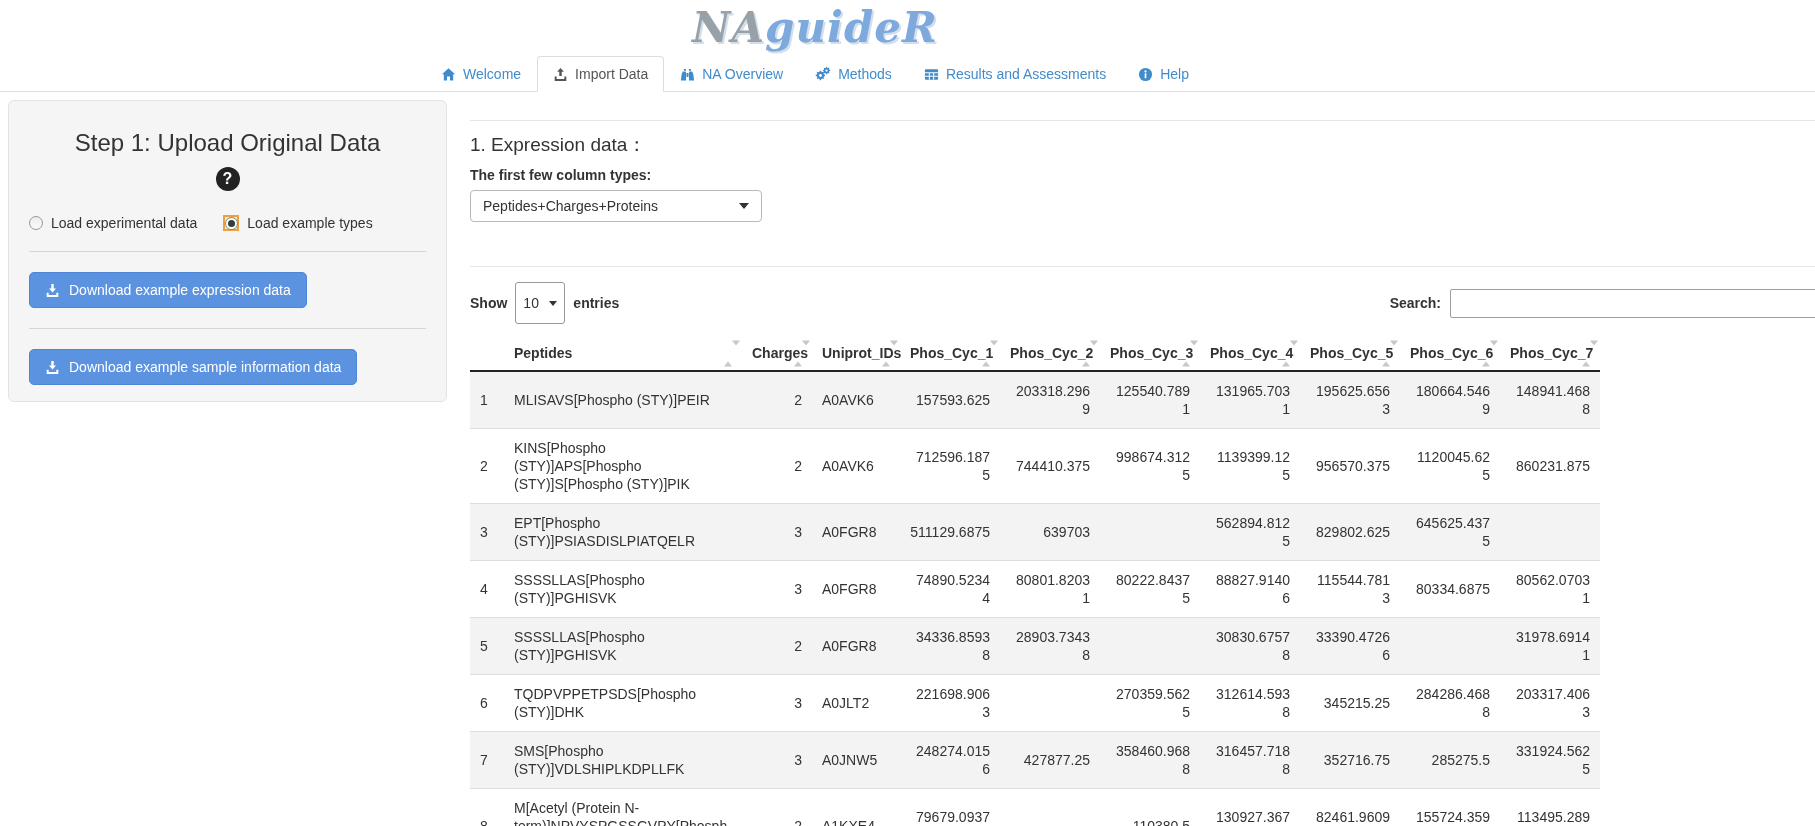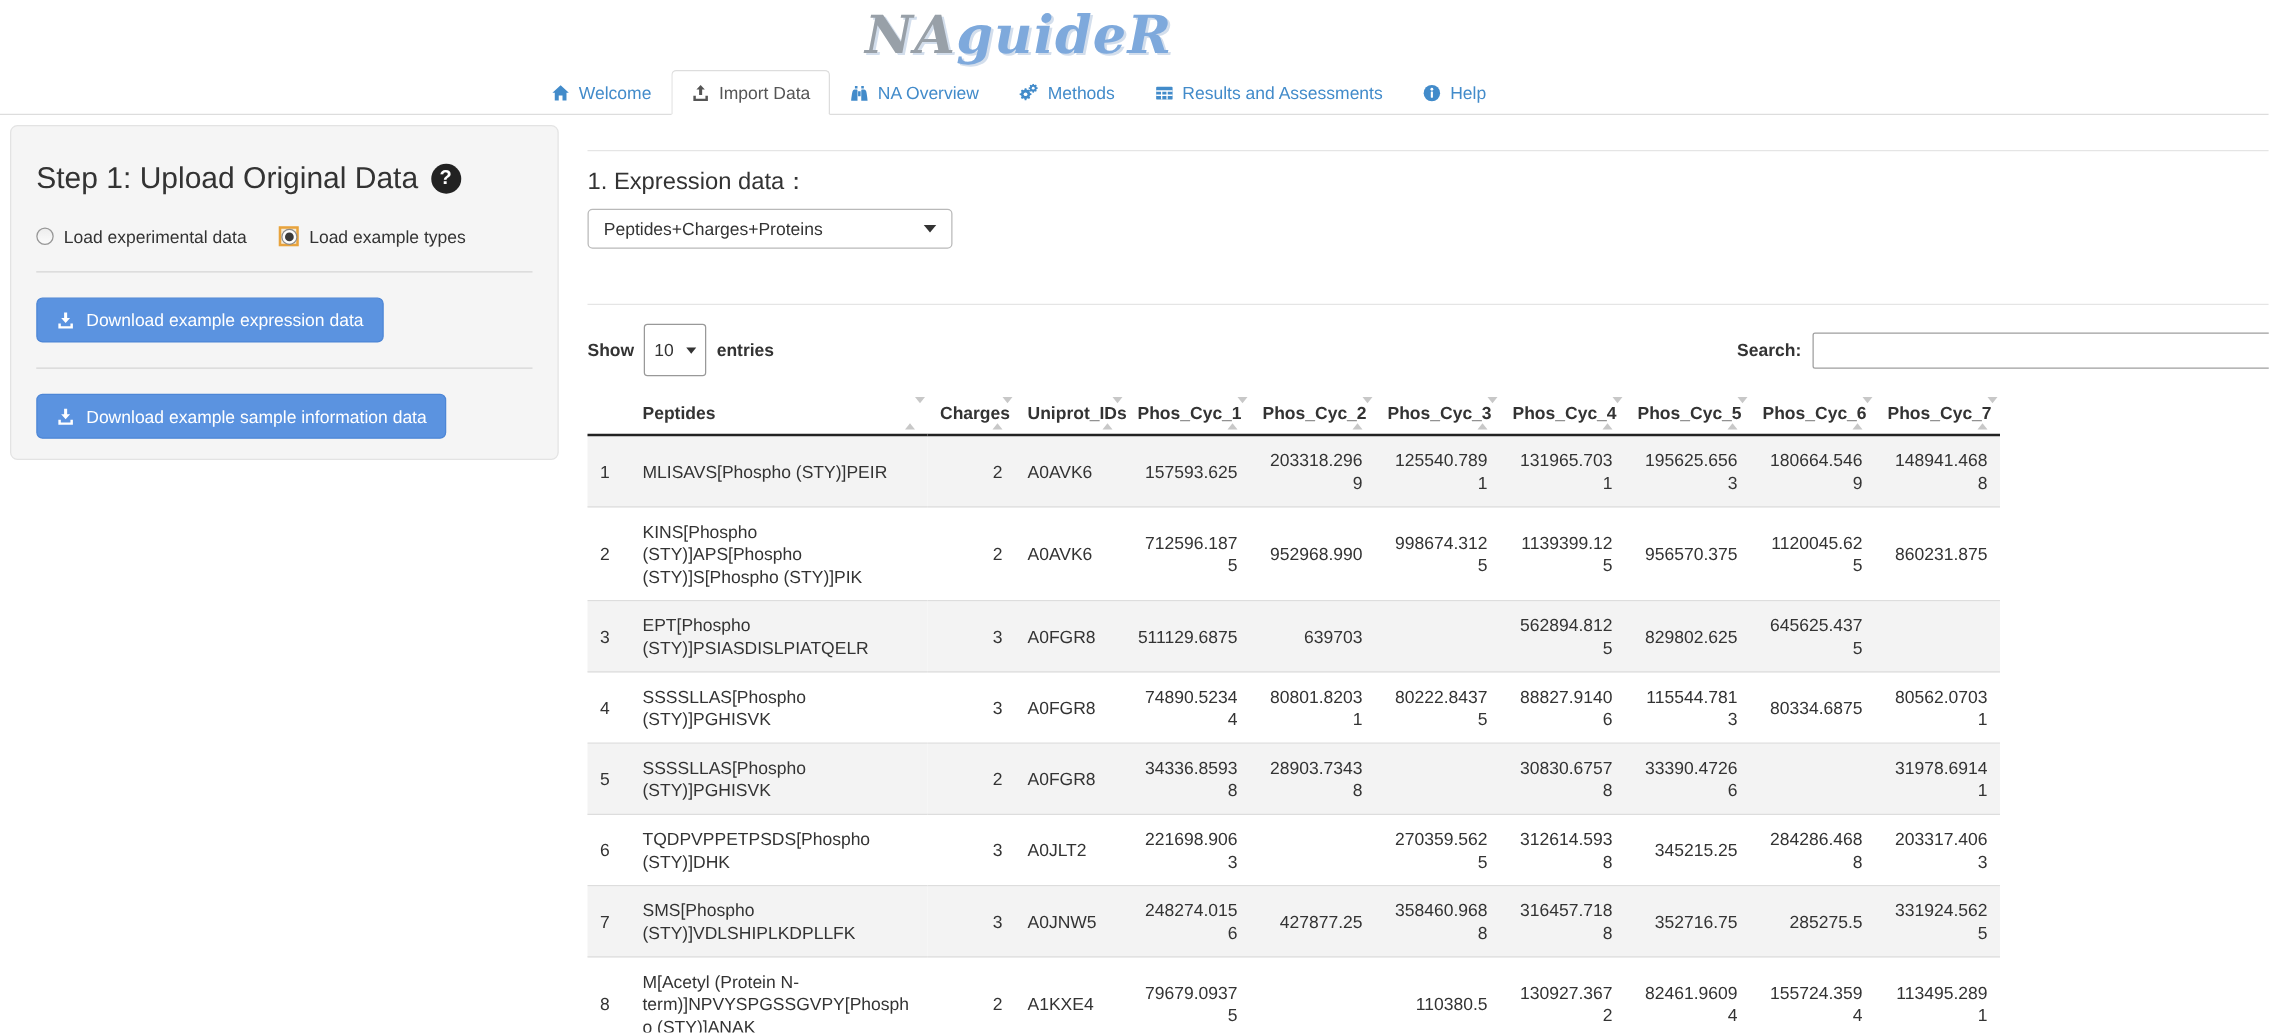--- a/index.html
+++ b/index.html
@@ -23,21 +23,21 @@
   .tab.active { background:#fff; color:#555; border-color:#ddd #ddd #fff; }
   .ticon { display:inline-flex; line-height:0; }
   
   .content-row { display:flex; align-items:flex-start; }
   .sidebar-col { width:455px; flex:none; padding:8px; }
   .main-col { flex:1; padding-left:15px; min-width:0; }
   
   .well { background:#f5f5f5; border:1px solid #e3e3e3; border-radius:6px;
           padding:20px 20px 16px; }
   .step-title { font-size:24px; font-weight:500; margin:8px 0 24px; color:#333;
-                display:flex; align-items:center; gap:10px; }
+                display:flex; align-items:center; gap:10px;flex-direction:column; }
   .q-icon { width:24px; height:24px; border-radius:50%; background:#222; color:#fff;
             display:inline-flex; align-items:center; justify-content:center;
             font-weight:bold; font-size:16px; flex:none; }
   .q-icon::after { content:"?"; }
   .radio-row { display:flex; gap:26px; align-items:center; }
   .radio-opt { display:inline-flex; align-items:center; gap:8px; cursor:pointer; }
   .rcir { width:14px; height:14px; border-radius:50%; border:1px solid #979797;
           background:linear-gradient(#ededed,#fbfbfb); flex:none; }
   .rsel { width:16px; height:16px; border:2px solid #e8a33d; background:#f6ecd8;
           display:inline-flex; align-items:center; justify-content:center; flex:none; }
@@ -202,20 +202,21 @@
               </svg>
             </span>
           <span>Download example sample information data</span>
         </button>
       </div>
     </aside>
 
     <main class="main-col">
       <hr class="panel-hr">
       <h4 class="section-title">1. Expression data：</h4>
+      <label class="ctl-label">The first few column types:</label>
       <div class="select-box">
         <span>Peptides+Charges+Proteins</span>
         <span class="caret"></span>
       </div>
       <hr class="mid-hr">
 
       <div class="dt-widget">
         <div class="dt-controls">
           <div class="dt-length">
             <span>Show</span>
@@ -273,21 +274,21 @@
                 <td style="text-align: right;">195625.6563</td>
                 <td style="text-align: right;">180664.5469</td>
                 <td style="text-align: right;">148941.4688</td>
               </tr>
               <tr>
                 <td style="text-align: left;">2</td>
                 <td style="text-align: left;">KINS[Phospho (STY)]APS[Phospho (STY)]S[Phospho (STY)]PIK</td>
                 <td style="text-align: right;">2</td>
                 <td style="text-align: left;">A0AVK6</td>
                 <td style="text-align: right;">712596.1875</td>
-                <td style="text-align: right;">952968.990</td>
+                <td style="text-align: right;">744410.375</td>
                 <td style="text-align: right;">998674.3125</td>
                 <td style="text-align: right;">1139399.125</td>
                 <td style="text-align: right;">956570.375</td>
                 <td style="text-align: right;">1120045.625</td>
                 <td style="text-align: right;">860231.875</td>
               </tr>
               <tr>
                 <td style="text-align: left;">3</td>
                 <td style="text-align: left;">EPT[Phospho (STY)]PSIASDISLPIATQELR</td>
                 <td style="text-align: right;">3</td>

